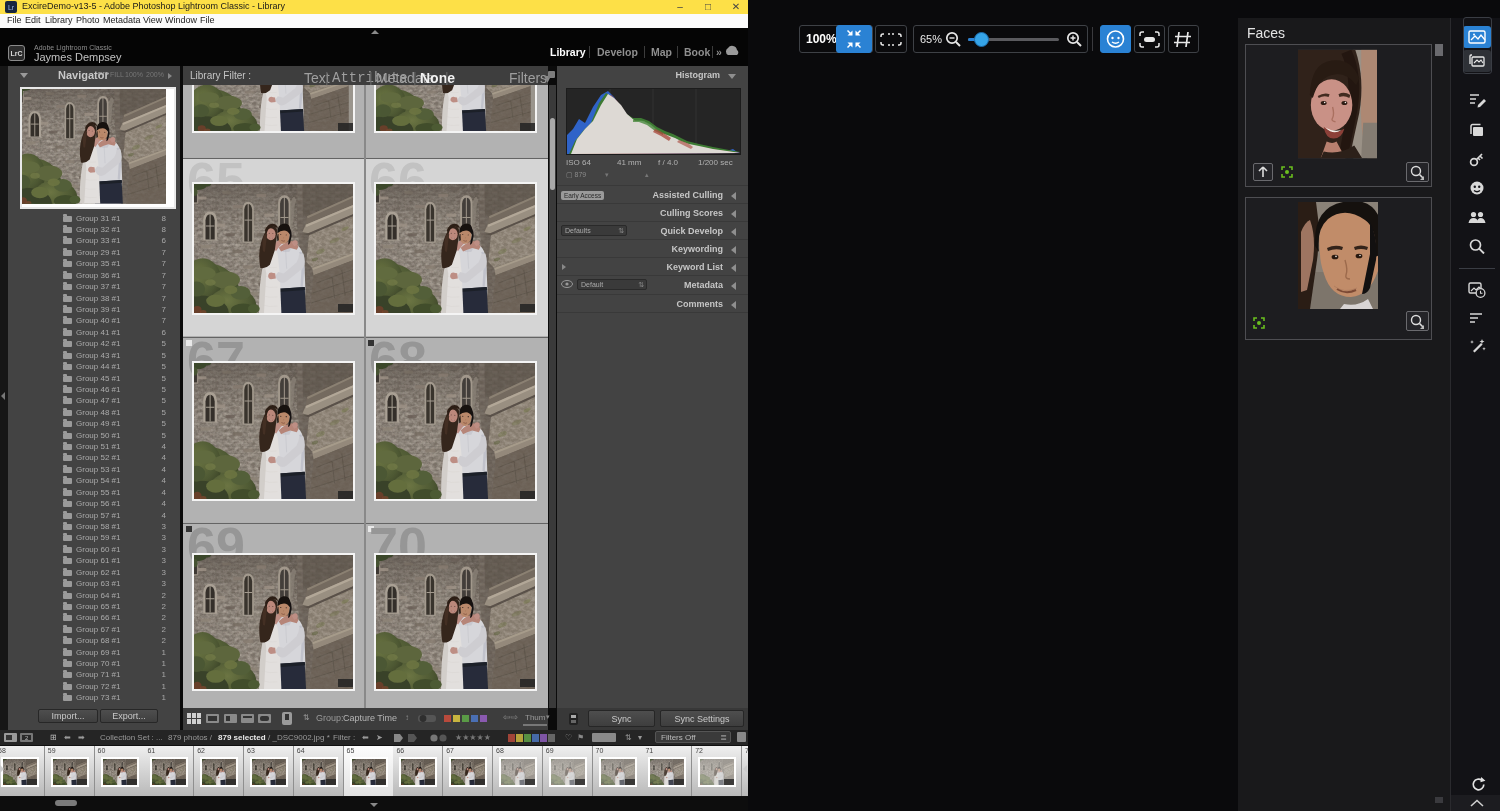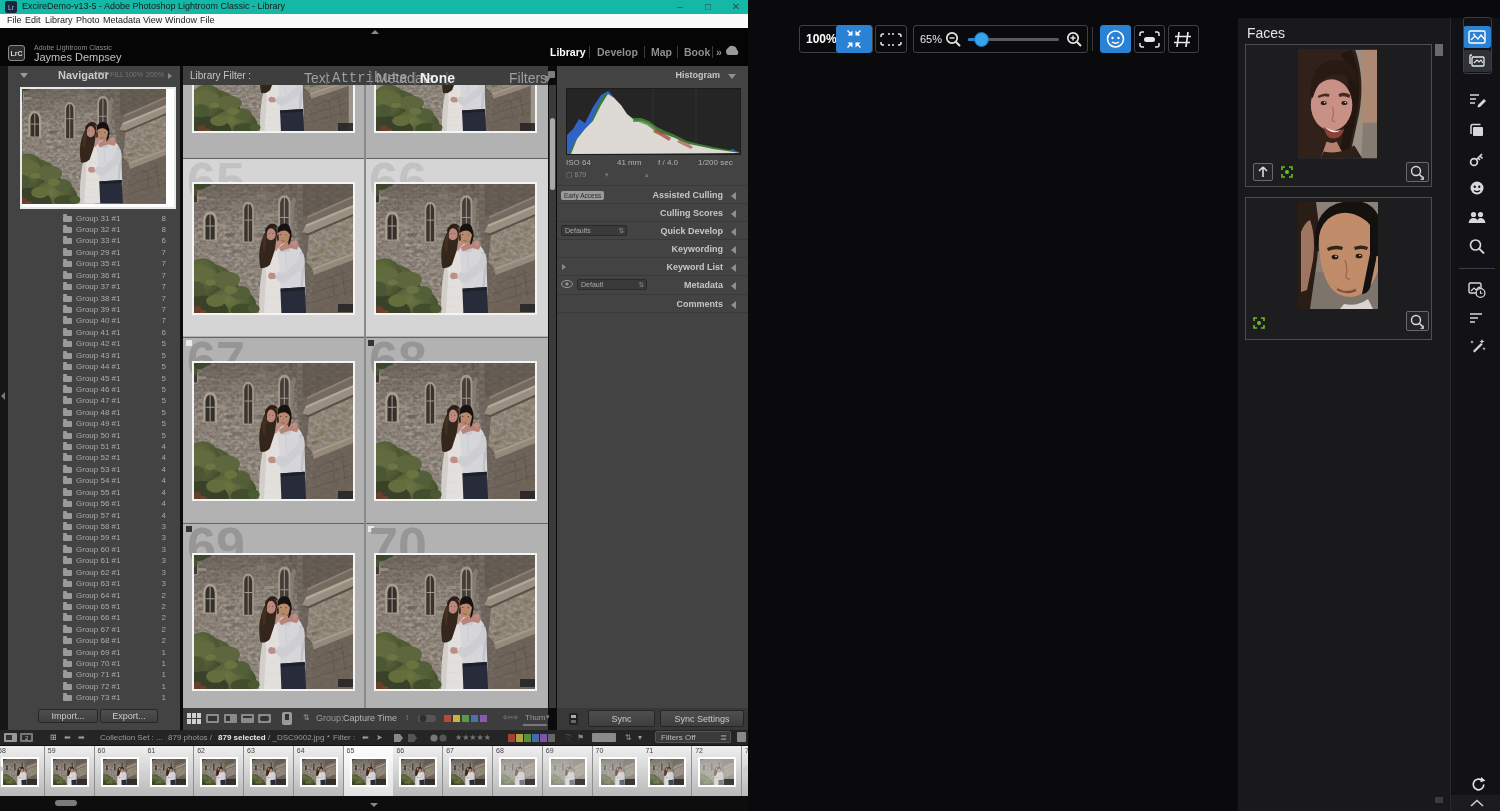--- a/index.html
+++ b/index.html
@@ -1,21 +1,21 @@
 <!DOCTYPE html>
 <html><head><meta charset="utf-8">
 <style>
 *{margin:0;padding:0;box-sizing:border-box;}
 html,body{width:1500px;height:811px;overflow:hidden;background:#000;
  font-family:"Liberation Sans",sans-serif;}
 .abs{position:absolute;}
 #root{position:relative;width:1500px;height:811px;}
 
 #lr{position:absolute;left:0;top:0;width:748px;height:811px;background:#0b0b0b;}
-#lr-title{position:absolute;left:0;top:0;width:748px;height:14px;background:#14b8a6;}
+#lr-title{position:absolute;left:0;top:0;width:748px;height:14px;background:#fde047;}
 #lr-title .ttl{position:absolute;left:22px;top:1px;font-size:9px;color:#1a1a1a;}
 .winbtn{position:absolute;top:0;width:28px;height:13px;color:#444;font-size:10px;
  text-align:center;line-height:13px;}
 #lr-menu{position:absolute;left:0;top:14px;width:748px;height:14px;background:#fbfbfb;}
 #lr-menu span{position:absolute;top:1px;font-size:9px;color:#1c1c1c;}
 #lr-head{position:absolute;left:0;top:28px;width:748px;height:38px;background:#050505;}
 #lrc-badge{position:absolute;left:8px;top:17px;width:17px;height:16px;background:#2d2d2d;
  border:1px solid #8a8a8a;border-radius:3px;color:#d9d9d9;font-size:7px;font-weight:bold;
  text-align:center;line-height:15px;}
 .mod{position:absolute;top:18px;font-size:10.5px;color:#8f8f8f;font-weight:bold;}

